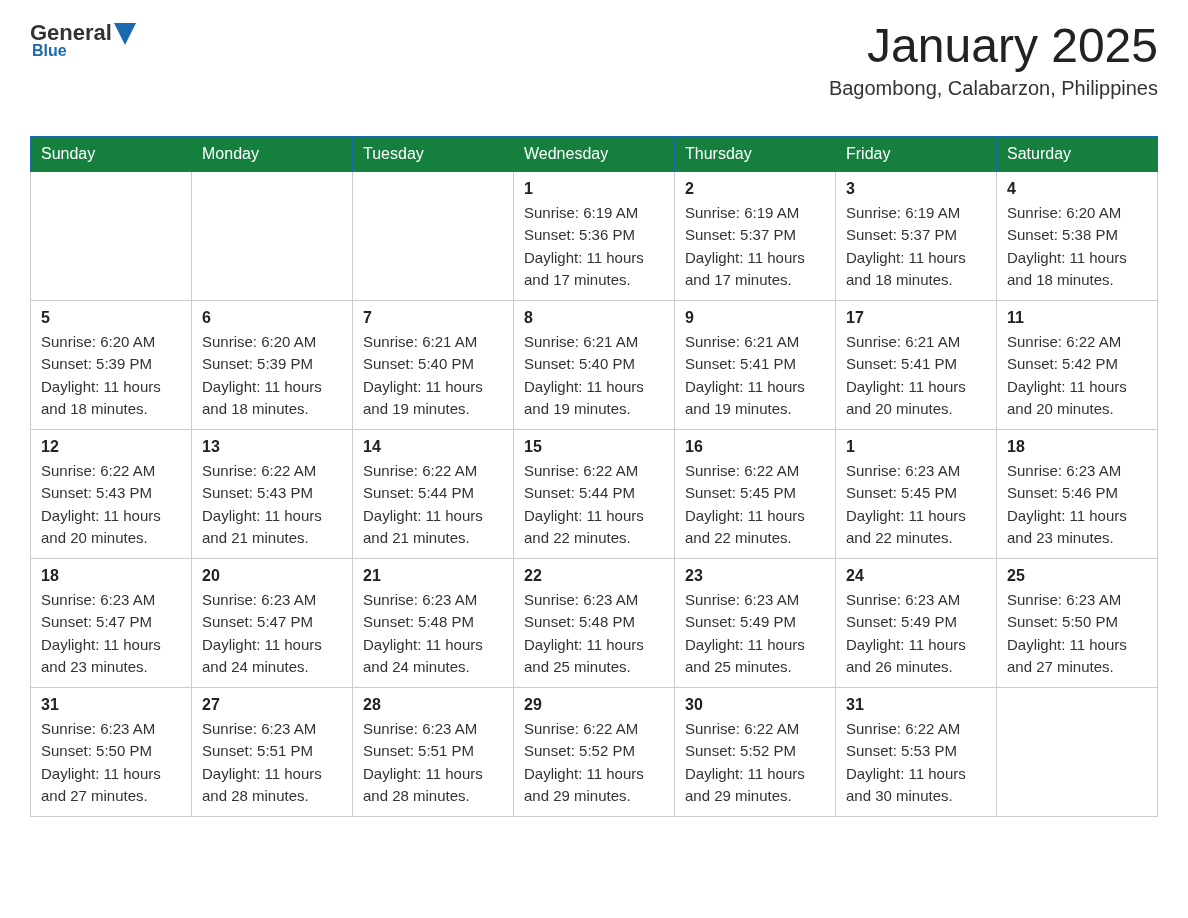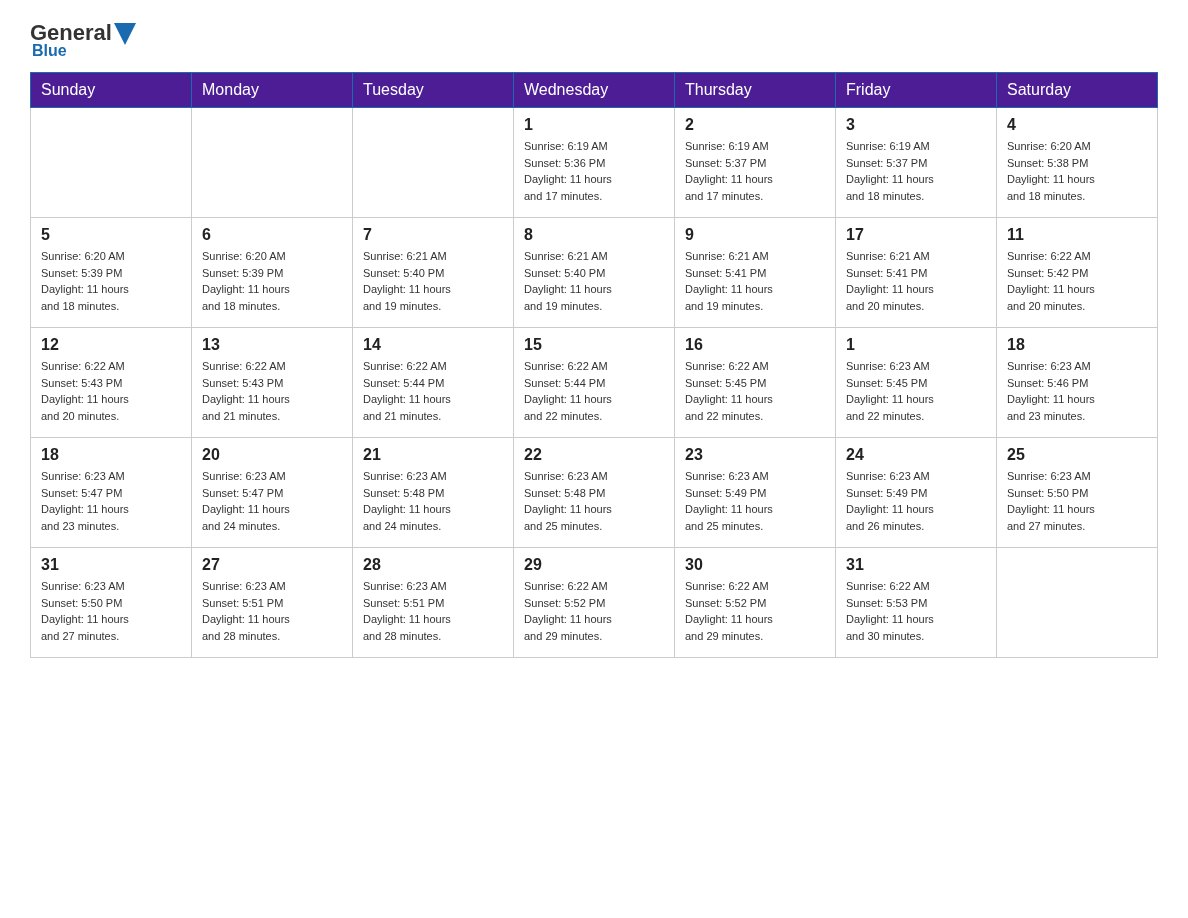--- a/index.html
+++ b/index.html
@@ -7,21 +7,21 @@
       font-family: Arial, sans-serif;
       background: #fff;
       width: 1188px;
       min-height: 918px;
       padding: 20px 30px;
     }
     .header {
       display: flex;
       justify-content: space-between;
       align-items: flex-start;
-      margin-bottom: 12px;
+      margin-bottom: 36px;
     }
     .logo-text-general {
       font-size: 22px;
       font-weight: bold;
       color: #333;
     }
     .logo-text-blue {
       font-size: 16px;
       font-weight: bold;
       color: #1a6aaf;
@@ -39,21 +39,21 @@
       font-size: 20px;
       color: #333;
       margin-top: 4px;
     }
     .calendar {
       width: 100%;
       border-collapse: collapse;
       border: 1px solid #999;
     }
     .calendar th {
-      background-color: #4c1d95;
+      background-color: #15803d;
       color: #fff;
       padding: 8px 10px;
       text-align: left;
       font-size: 16px;
       font-weight: normal;
       border: 1px solid #1a6aaf;
     }
     .calendar td {
       vertical-align: top;
       padding: 8px 10px;
@@ -63,21 +63,21 @@
       color: #333;
       height: 110px;
     }
     .day-number {
       font-size: 16px;
       font-weight: bold;
       color: #222;
       margin-bottom: 4px;
     }
     .day-info {
-      font-size: 11px;
+      font-size: 15px;
       line-height: 1.5;
       color: #333;
     }
     .empty-cell {
       background: #fff;
     }
     .logo-wrapper {
       display: flex;
       flex-direction: column;
       align-items: flex-start;
@@ -93,20 +93,24 @@
 <div class="header">
   <div class="logo-wrapper">
     <div class="logo-line1">
       <span class="logo-text-general">General</span>
       <svg width="22" height="22" viewBox="0 0 22 22" style="margin-left:2px; margin-top:2px;">
         <polygon points="0,0 22,0 11,22" fill="#1a6aaf"></polygon>
       </svg>
     </div>
     <span class="logo-text-blue" style="margin-top:-4px; margin-left:2px;">Blue</span>
   </div>
+  <div class="title-section">
+    <div class="month-title">January 2025</div>
+    <div class="location">Bagombong, Calabarzon, Philippines</div>
+  </div>
 </div>
 
 <table class="calendar" id="calendar-table">
   <thead id="calendar-head">
       <tr>
         <th>Sunday</th>
         <th>Monday</th>
         <th>Tuesday</th>
         <th>Wednesday</th>
         <th>Thursday</th>

